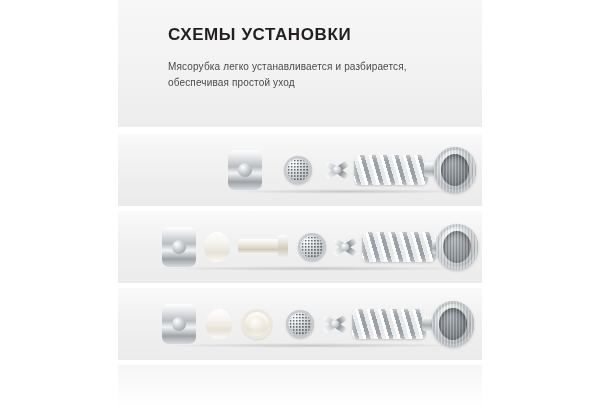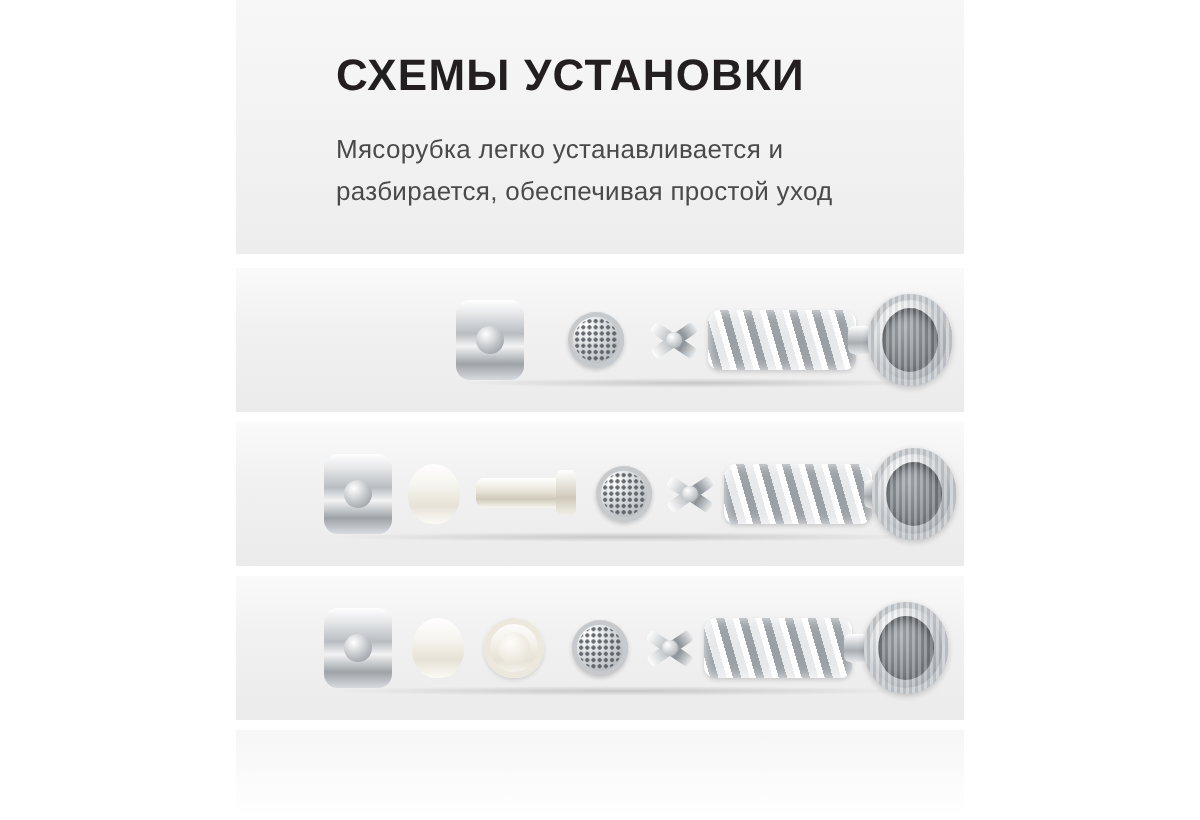--- a/index.html
+++ b/index.html
@@ -10,25 +10,25 @@
   .content{position:absolute;left:0;top:0;width:600px;height:410px;}
   .panel{position:absolute;left:118px;width:364px;}
 
   
   .header{
     top:0;height:127px;
     background:linear-gradient(180deg,#f7f7f7 0%,#f2f2f2 55%,#ededed 100%);
   }
   .header-inner{position:absolute;left:50px;top:26px;right:18px;}
   .title{
-    font-size:22px;font-weight:bold;color:#231f20;letter-spacing:0.6px;
+    font-size:17px;font-weight:bold;color:#231f20;letter-spacing:0.6px;
     margin:0 0 14px 0;line-height:1.1;
   }
   .subtitle{
-    font-size:13px;color:#4a4a4a;line-height:1.62;letter-spacing:0.15px;
+    font-size:10px;color:#4a4a4a;line-height:1.62;letter-spacing:0.15px;
     margin:0;max-width:260px;
   }
 
   
   .row{height:72px;background:#f4f4f4;overflow:hidden;}
   .row.r1{top:134px;}
   .row.r2{top:211px;}
   .row.r3{top:288px;}
   .row-inner{position:absolute;left:0;top:0;width:100%;height:100%;
     background:linear-gradient(180deg,#fafafa 0%,#f1f1f1 40%,#ebebeb 100%);}

